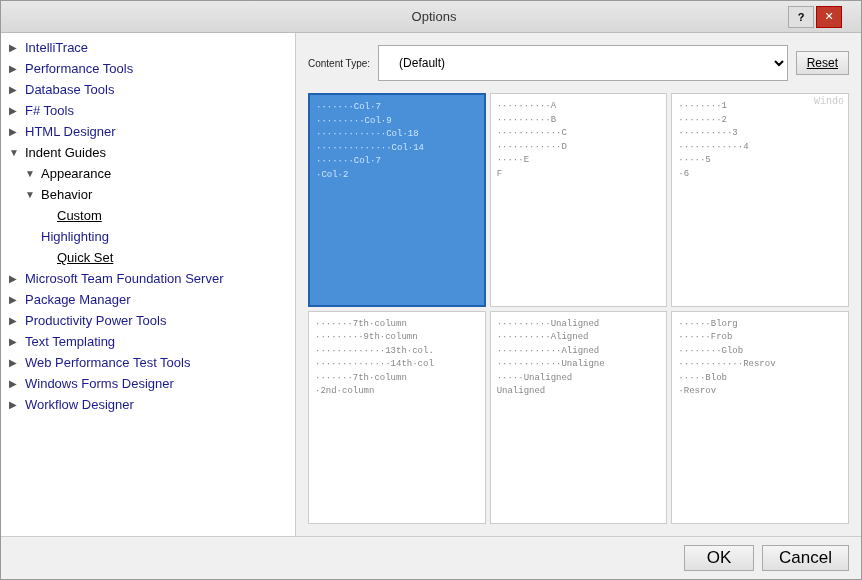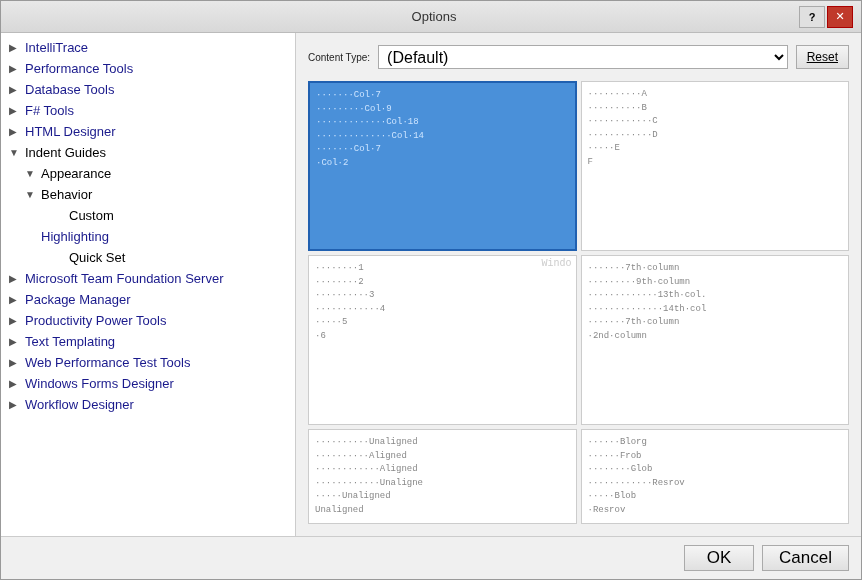--- a/index.html
+++ b/index.html
@@ -20,21 +20,21 @@
       box-shadow: 2px 2px 8px rgba(0,0,0,0.4);
       display: flex;
       flex-direction: column;
     }
     .title-bar {
       background: linear-gradient(to bottom, #e8e8e8, #d8d8d8);
       height: 32px;
       display: flex;
       align-items: center;
       justify-content: space-between;
-      padding: 0 8px;
+      padding: 0 19px;
       border-bottom: 1px solid #bbb;
       user-select: none;
     }
     .title-bar-title {
       flex: 1;
       text-align: center;
       font-size: 13px;
       color: #333;
     }
     .title-bar-controls {
@@ -85,59 +85,59 @@
       color: #1a1a8c;
     }
     .sidebar-item .arrow {
       font-size: 10px;
       margin-right: 4px;
       color: #555;
       display: inline-block;
       width: 12px;
     }
     .sidebar-item.indent1 { padding-left: 24px; }
-    .sidebar-item.indent2 { padding-left: 52px; }
+    .sidebar-item.indent2 { padding-left: 40px; text-decoration: underline; }
     .sidebar-item.black { color: #000; }
     .main-content {
       flex: 1;
       display: flex;
       flex-direction: column;
       padding: 12px;
       overflow: hidden;
     }
     .content-type-row {
       display: flex;
       align-items: center;
       margin-bottom: 12px;
       gap: 8px;
     }
     .content-type-label {
       font-size: 10px;
       color: #222;
     }
     .content-type-select {
       flex: 1;
-      height: 24px;
+      height: 36px;
       border: 1px solid #aaa;
       background: white;
-      padding: 0 4px;
-      font-size: 16px;
+      padding: 0 16px;
+      font-size: 12px;
     }
     .reset-btn {
       height: 24px;
       padding: 0 10px;
       border: 1px solid #aaa;
       background: linear-gradient(to bottom, #f5f5f5, #e0e0e0);
       cursor: pointer;
       font-size: 12px;
     }
     .reset-btn u { text-decoration: underline; }
     .preview-grid {
       display: grid;
-      grid-template-columns: repeat(2, 1fr);
+      grid-template-columns: repeat(3, 1fr);
       grid-template-rows: repeat(2, 1fr);
       gap: 4px;
       flex: 1;
       overflow: hidden;
     }
     .preview-cell {
       border: 1px solid #ccc;
       background: white;
       padding: 6px;
       font-size: 10px;

